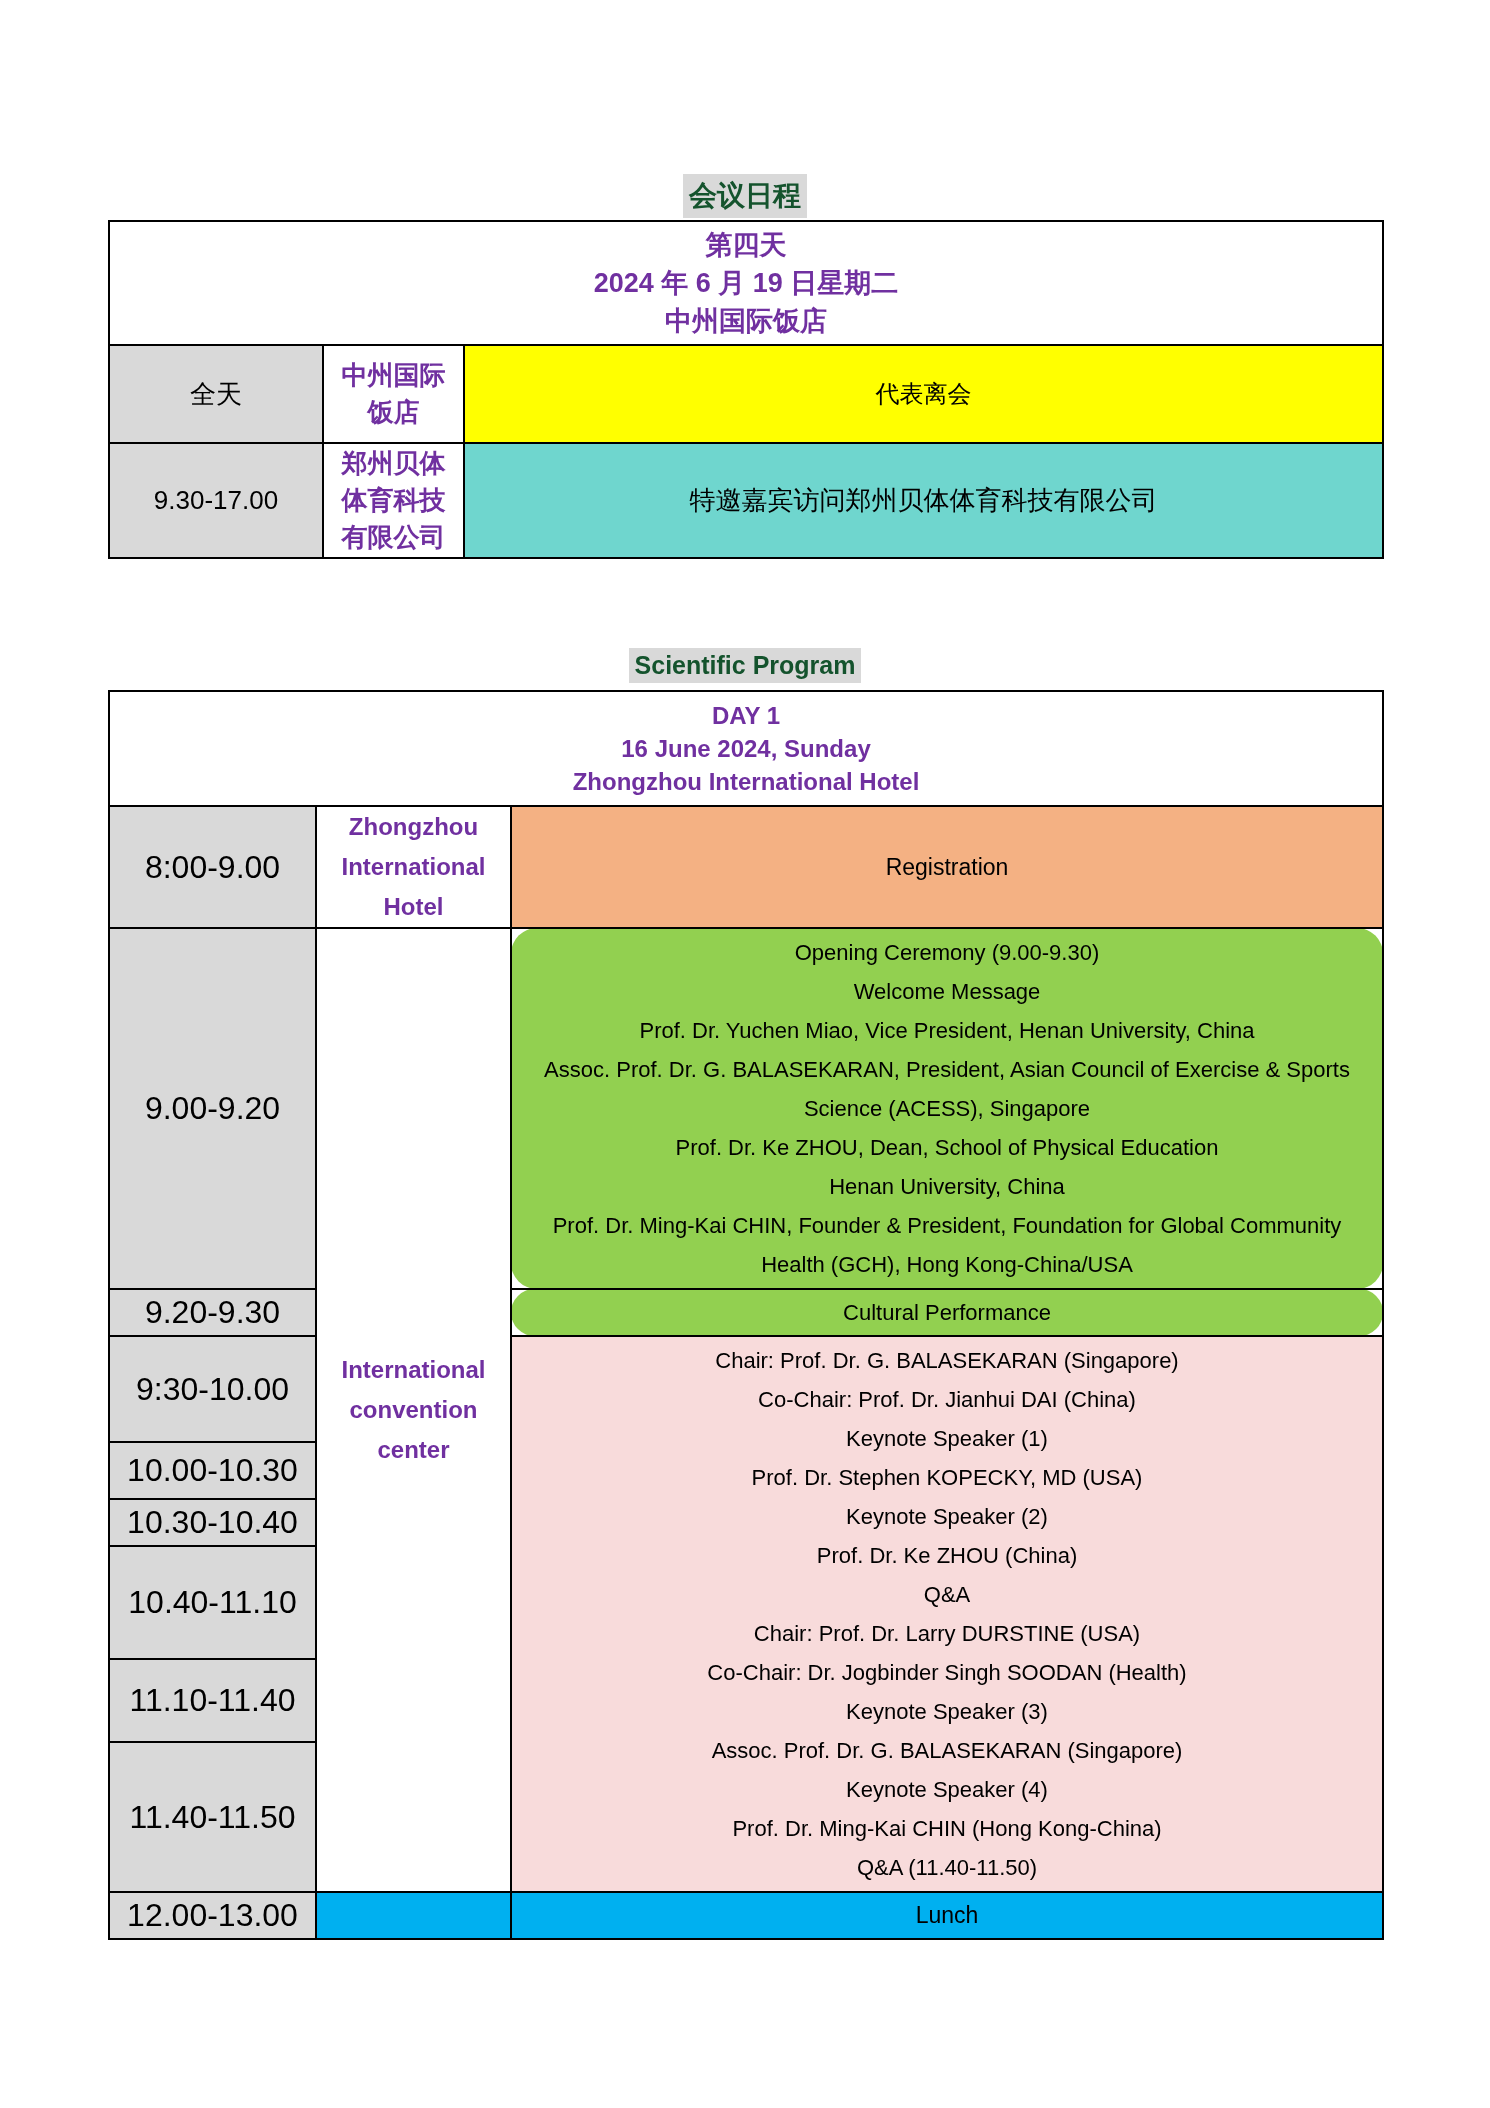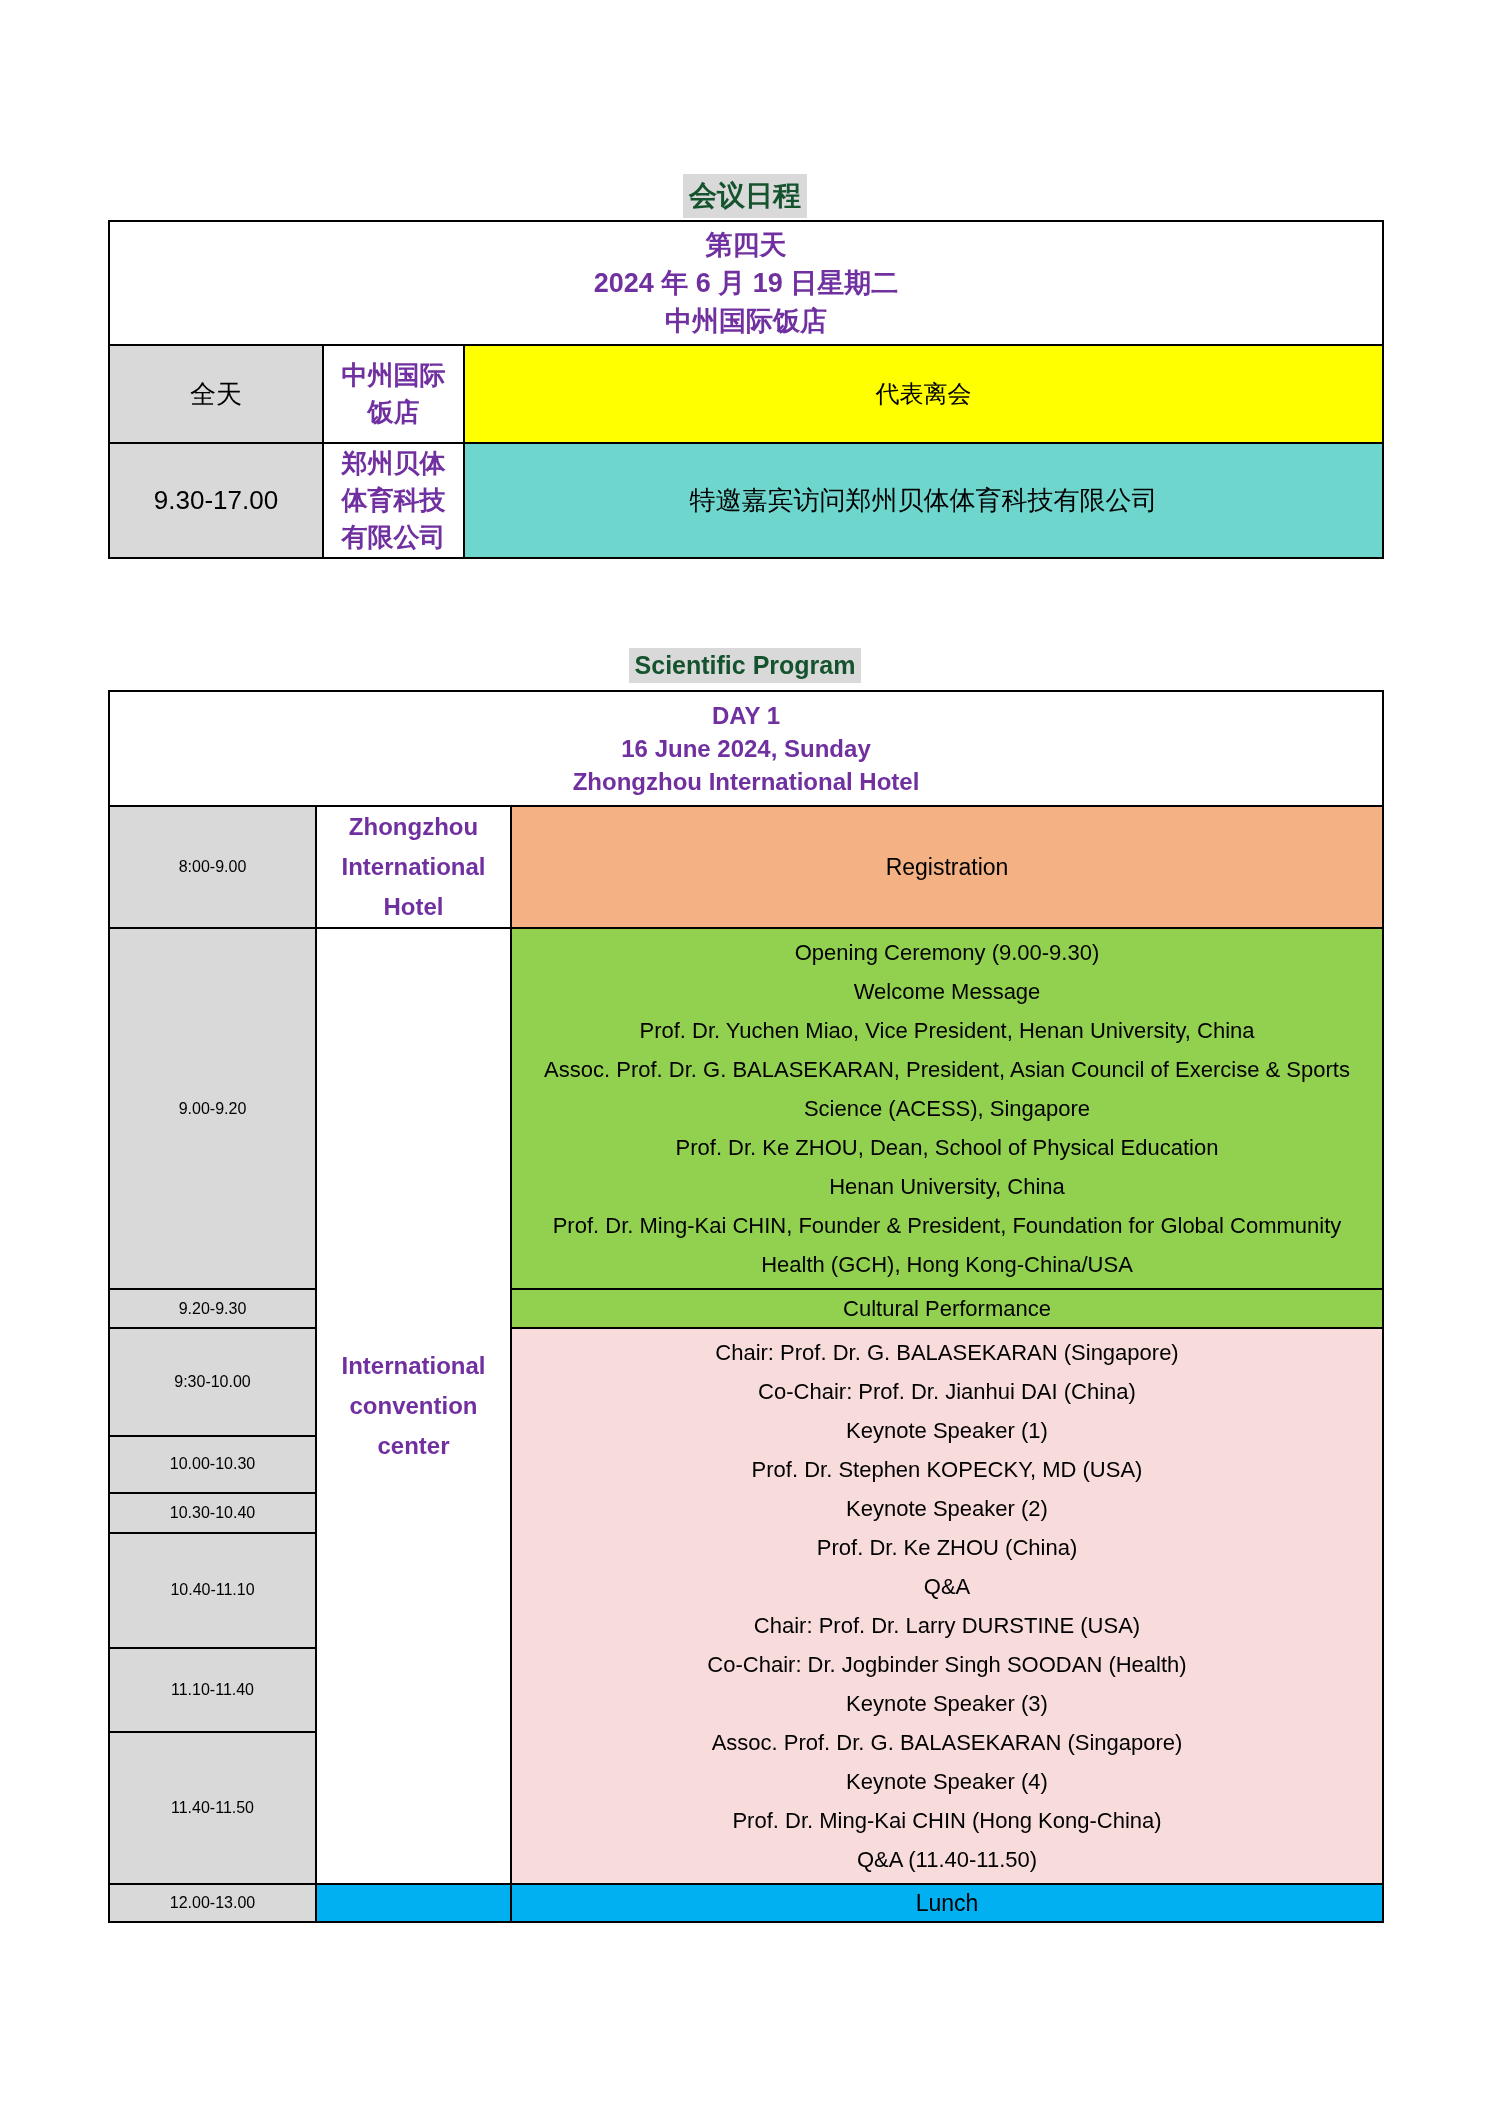--- a/index.html
+++ b/index.html
@@ -40,31 +40,31 @@
     overflow:hidden;
   }
   .t1{top:220px;}
   .t2{top:690px;}
 
   .hdr-cell{background:#ffffff;}
   .hdr-line{color:#7030A0;font-weight:700;}
   .t1 .hdr-line{font-size:27px;line-height:38px;}
   .t2 .hdr-line{font-size:24px;line-height:33px;}
 
-  .time-cell{background:#D9D9D9;font-size:16px;color:#000;}
+  .time-cell{background:#D9D9D9;font-size:32px;color:#000;}
   .t1 .time-cell{font-size:26px;}
 
   .venue-cell{background:#ffffff;color:#7030A0;font-weight:700;}
   .t1 .venue-cell{font-size:26px;line-height:37px;padding:0 14px;}
   .t2 .venue-cell{font-size:24px;line-height:40px;padding:0 10px;}
 
   .act-yellow{background:#FFFF00;font-size:24px;}
   .act-cyan{background:#6FD6CE;font-size:26px;}
   .act-orange{background:#F4B183;font-size:23px;}
-  .act-green{background:#92D050;font-size:22px;}
+  .act-green{background:#92D050;font-size:22px;border-radius:26px;}
   .act-pink{background:#F8DBDB;font-size:22px;}
   .act-blue{background:#00B0F0;font-size:23px;}
 
   .line{line-height:39px;white-space:nowrap;}
   .line.bold{font-weight:400;}
 </style>
 </head>
 <body>
 
 <div class="page">

